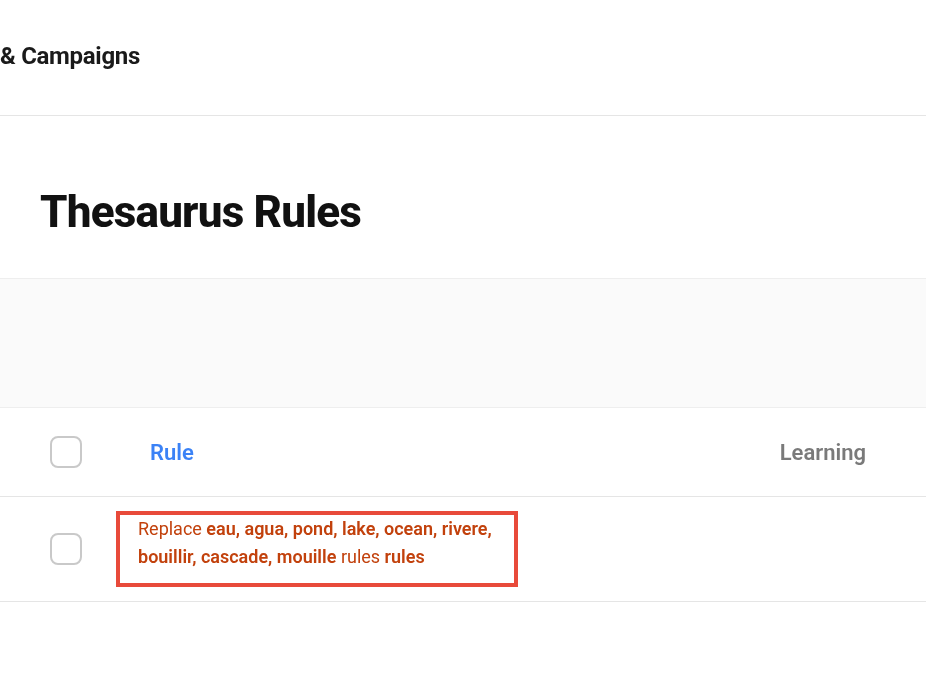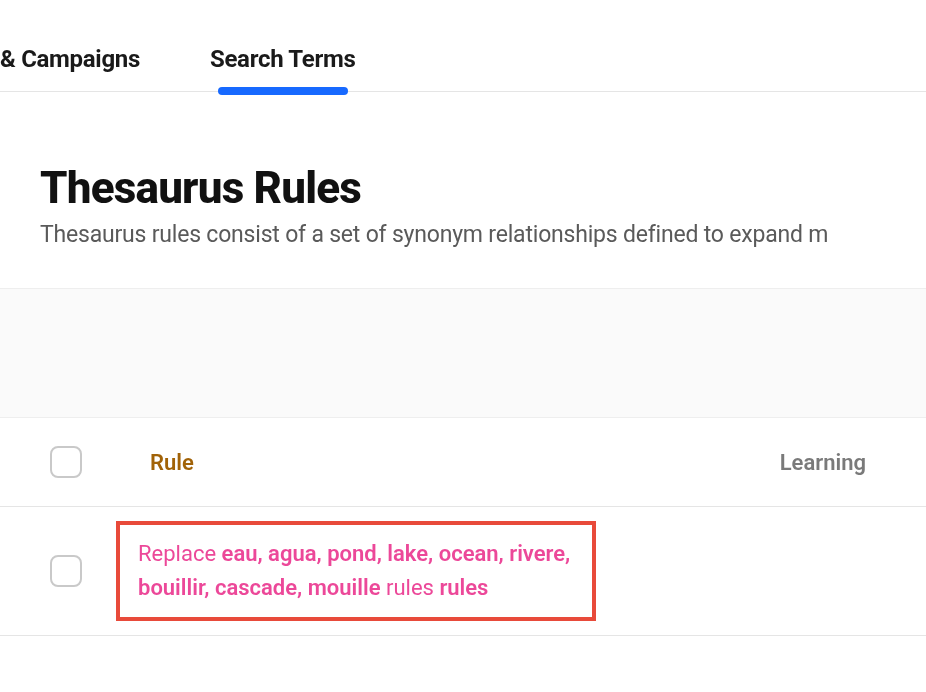--- a/index.html
+++ b/index.html
@@ -12,25 +12,25 @@
       width: 926px;
       height: 692px;
       background: #ffffff;
       overflow: hidden;
       color: #222;
     }
 
     
     .tabs {
       display: flex;
-      align-items: flex-end;
+      align-items: center;
       gap: 70px;
       padding: 15px 0 0 0;
       border-bottom: 1px solid #e5e5e5;
-      height: 92px;
+      height: 116px;
       white-space: nowrap;
     }
     .tab {
       font-size: 24px;
       font-weight: 700;
       color: #1a1a1a;
       padding: 0 0 18px 0;
       position: relative;
       cursor: pointer;
       letter-spacing: -0.3px;
@@ -49,21 +49,21 @@
 
     
     .page-header {
       padding: 70px 0 0 40px;
     }
     .page-title {
       font-size: 44px;
       font-weight: 800;
       color: #111;
       letter-spacing: -0.8px;
-      margin-bottom: 7px;
+      margin-bottom: 32px;
     }
     .page-subtitle {
       font-size: 23px;
       font-weight: 400;
       color: #5a5a5a;
       letter-spacing: -0.2px;
       white-space: nowrap;
     }
 
     
@@ -88,62 +88,60 @@
       border: 2px solid #c9c9c9;
       border-radius: 8px;
       background: #fff;
       flex-shrink: 0;
       cursor: pointer;
     }
     .col-rule {
       margin-left: 68px;
       font-size: 22px;
       font-weight: 600;
-      color: #a16207;
+      color: #3b82f6;
     }
     .col-condition {
       margin-left: auto;
       margin-right: 60px;
       font-size: 22px;
       font-weight: 600;
       color: #7a7a7a;
     }
 
     
     .table-row {
       display: flex;
       align-items: center;
       padding: 14px 0 14px 50px;
       border-bottom: 1px solid #e5e5e5;
     }
     .rule-box {
       margin-left: 34px;
       border: 4px solid #e84a3a;
-      padding: 12px 22px 12px 18px;
+      padding: 0 22px 12px 18px;
       max-width: 592px;
       line-height: 1.55;
-      font-size: 22px;
-      color: #ec4899;
+      font-size: 18px;
+      color: #c2410c;
       font-weight: 400;
     }
     .rule-box .kw {
       font-weight: 600;
     }
   </style>
 </head>
 <body>
 
 <nav class="tabs">
   <div class="tab">&amp; Campaigns</div>
-  <div class="tab active">Search Terms</div>
 </nav>
 
 <header class="page-header">
   <h1 class="page-title">Thesaurus Rules</h1>
-  <p class="page-subtitle">Thesaurus rules consist of a set of synonym relationships defined to expand m</p>
 </header>
 
 <div class="band"></div>
 
 <div class="table-header">
   <div class="checkbox"></div>
   <div class="col-rule">Rule</div>
   <div class="col-condition">Learning</div>
 </div>
 

